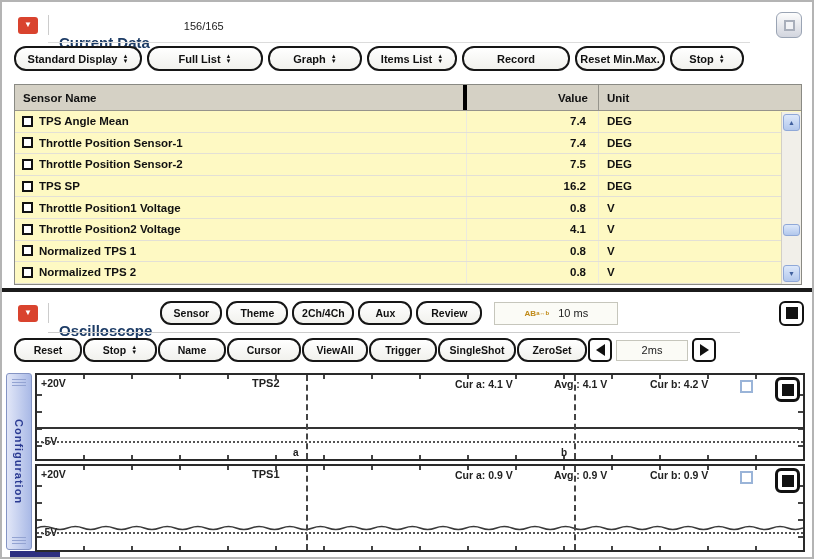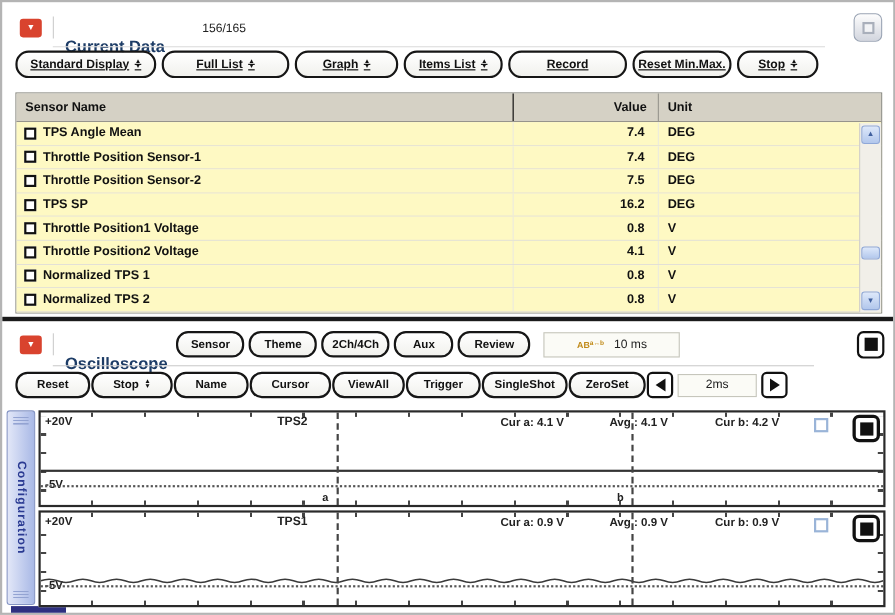--- a/index.html
+++ b/index.html
@@ -11,31 +11,31 @@
   .cd-header { position:absolute; top:8px; left:0; right:0; height:30px; display:flex; align-items:center; padding:0 10px 0 16px; }
   .drop-btn { width:20px; height:17px; background:#d9432e; border-radius:3px; display:flex; align-items:center; justify-content:center; flex:none; }
   .dtri { color:#fff; font-size:8px; line-height:8px; }
   .vdiv { width:1px; height:20px; background:#ccc; margin:0 10px; flex:none; }
   .panel-title { font-size:15px; font-weight:bold; color:#1d3c66; white-space:nowrap;margin-top:35px; }
   .cd-counter { font-size:11px; color:#222; margin-left:34px; margin-top:2px; }
   .restore-btn { margin-left:auto; width:26px; height:26px; border:1px solid #9aa4b4; border-radius:6px; background:linear-gradient(#fdfdfd,#d2d5de); display:flex; align-items:center; justify-content:center; }
   .restore-btn .sq { width:11px; height:11px; border:2px solid #a9afbb; background:#f2f3f6; }
   .cd-sep { position:absolute; left:46px; right:62px; top:40px; height:1px; background:#dcdcdc; }
 
-  .cd-toolbar { position:absolute; top:44px; left:12px; height:26px; display:flex; gap:5px;text-decoration:underline; }
+  .cd-toolbar { position:absolute; top:44px; left:12px; height:26px; display:flex; gap:5px; }
   .pill { height:25px; border:2px solid #161616; border-radius:12px; background:linear-gradient(#ffffff,#f1f1ed); font-size:11px; font-weight:bold; color:#111; display:flex; align-items:center; justify-content:center; gap:5px; white-space:nowrap; }
   .cd-toolbar .pill:nth-child(1){width:128px;} .cd-toolbar .pill:nth-child(2){width:116px;}
   .cd-toolbar .pill:nth-child(3){width:94px;}  .cd-toolbar .pill:nth-child(4){width:90px;}
   .cd-toolbar .pill:nth-child(5){width:108px;} .cd-toolbar .pill:nth-child(6){width:90px;}
   .cd-toolbar .pill:nth-child(7){width:74px;}
   .spin { display:flex; flex-direction:column; font-size:6px; line-height:5px; color:#111; }
 
   .cd-table { position:absolute; top:82px; left:12px; width:788px; height:201px; border:1px solid #8a8a84; background:#fbfaf5; }
   .thead { display:flex; height:26px; background:#d5d1c5; border-bottom:1px solid #96948c; align-items:center; font-size:11.5px; font-weight:bold; color:#111; }
-  .th-name { width:452px; padding-left:8px; border-right:1px solid #000000; height:100%; display:flex; align-items:center; }
+  .th-name { width:452px; padding-left:8px; border-right:4px solid #000000; height:100%; display:flex; align-items:center; }
   .th-value { width:132px; text-align:right; padding-right:10px; border-right:1px solid #96948c; height:100%; display:flex; align-items:center; justify-content:flex-end; }
   .th-unit { flex:1; padding-left:8px; }
   .trow { display:flex; height:21.6px; align-items:center; border-bottom:1px solid #e3e0d6; font-size:11.5px; font-weight:bold; color:#111; background:#fef9c3; }
   .cell-name { width:452px; padding-left:7px; display:flex; align-items:center; border-right:1px solid #eceade; height:100%; }
   .checkbox { width:11px; height:11px; border:2px solid #111; background:#fff; margin-right:6px; flex:none; }
   .cell-value { width:132px; text-align:right; padding-right:12px; border-right:1px solid #eceade; height:100%; display:flex; align-items:center; justify-content:flex-end; }
   .cell-unit { flex:1; padding-left:8px; }
 
   .vscroll { position:absolute; top:27px; right:0; bottom:0; width:20px; background:#f1efe9; border-left:1px solid #d2cfc6; }
   .sb-btn { position:absolute; left:1px; width:17px; height:17px; border:1px solid #8fa8d8; border-radius:3px; background:linear-gradient(#dde8fa,#b2c7ec); color:#40609e; font-size:7px; display:flex; align-items:center; justify-content:center; }

